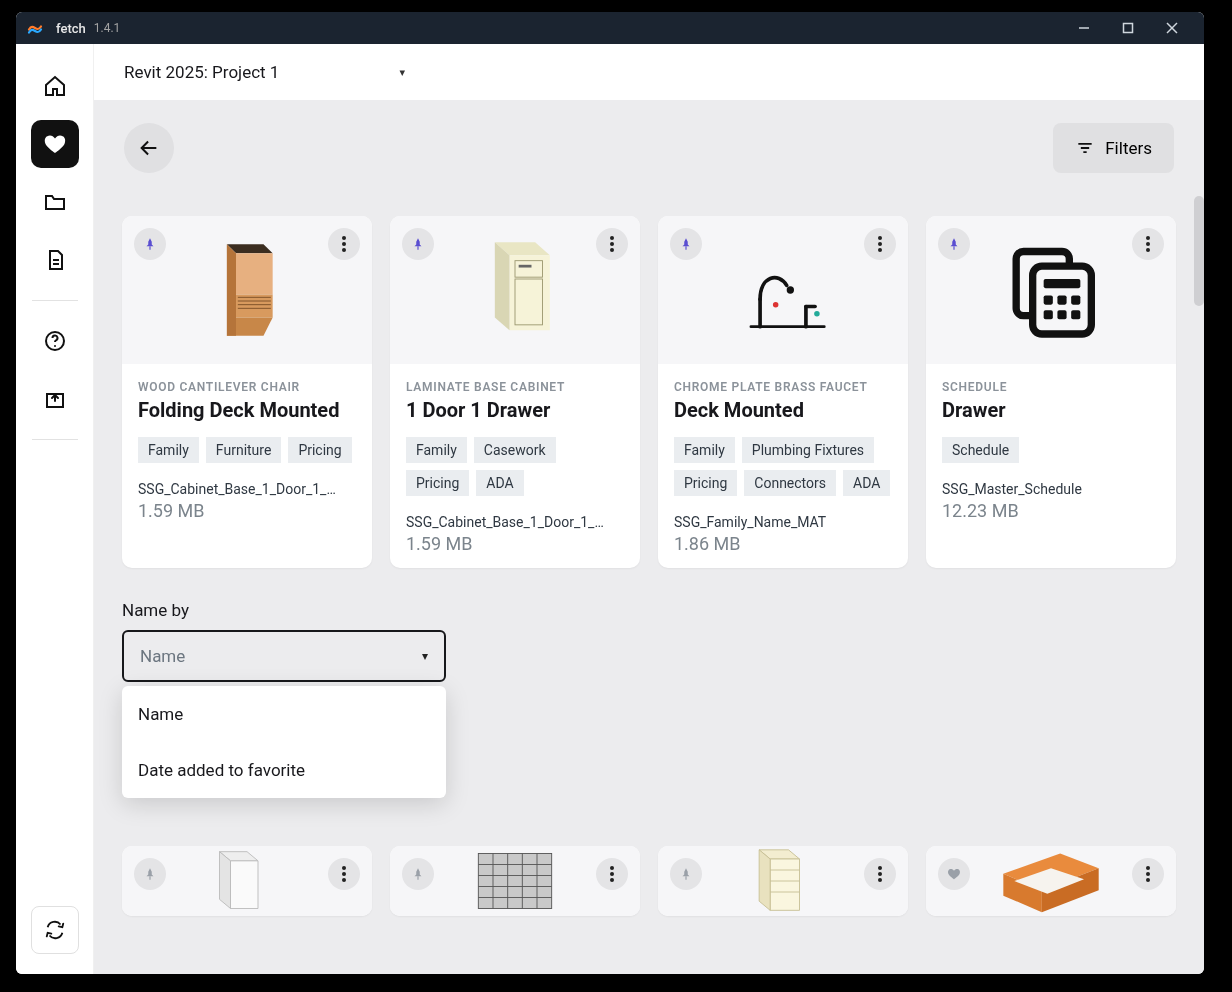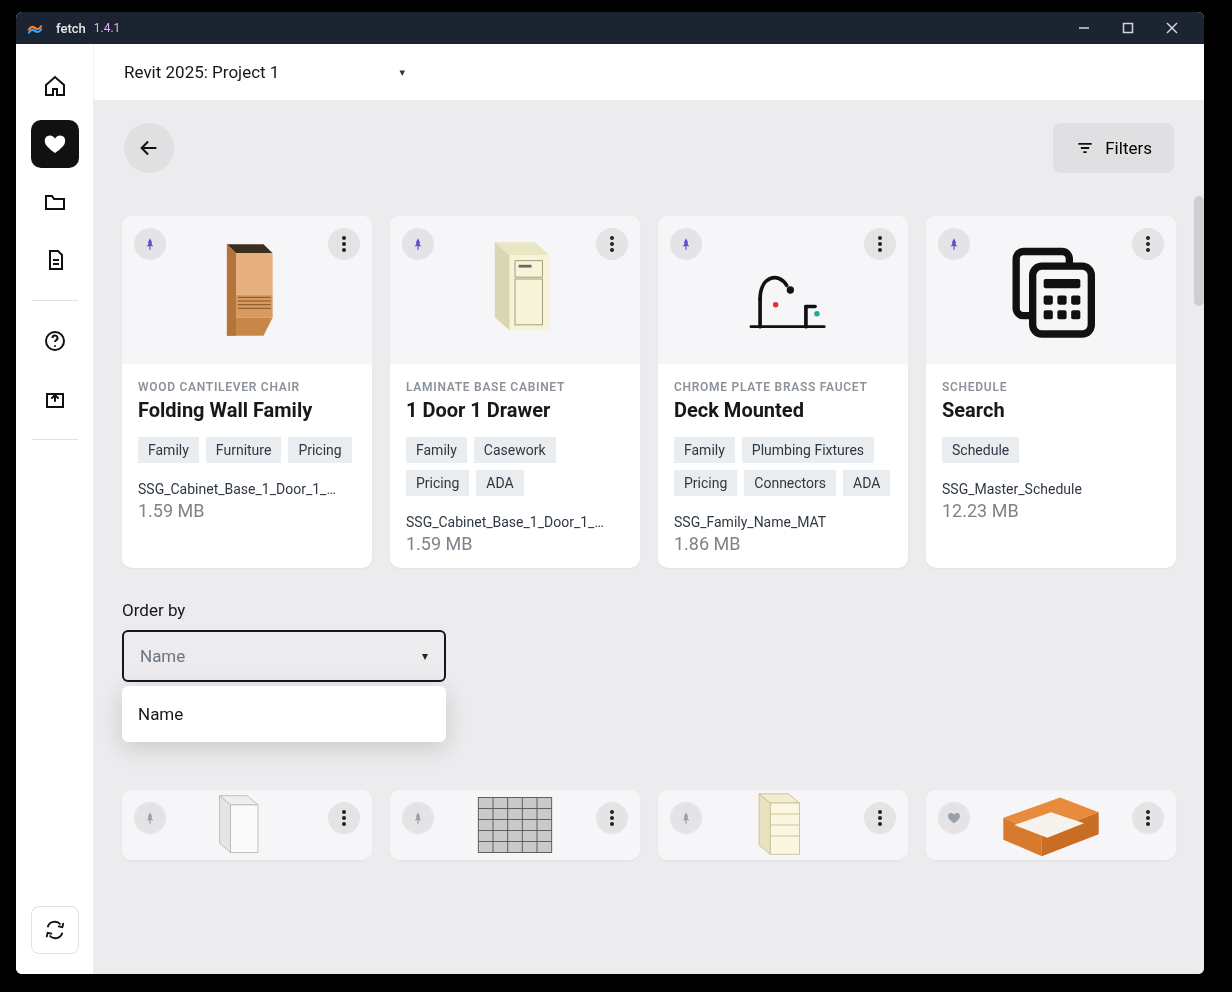--- a/index.html
+++ b/index.html
@@ -3,21 +3,21 @@
 <meta charset="utf-8">
 <style>
 * { margin:0; padding:0; box-sizing:border-box; font-family:-apple-system,BlinkMacSystemFont,"Segoe UI",Roboto,sans-serif; }
 body { width:1232px; height:992px; background:#000; overflow:hidden; }
 
 
 .window { position:absolute; left:16px; top:12px; width:1188px; height:962px; background:#fff; border-radius:6px; overflow:hidden; display:flex; flex-direction:column; }
 .titlebar { height:32px; background:#1b2430; display:flex; align-items:center; color:#e8e8e8; font-size:13px; padding:0 10px; }
 .titlebar .logo { width:18px; height:18px; margin-right:12px; }
 .titlebar .app-name { color:#e8e8e8; font-weight:500; }
-.titlebar .app-ver { color:#f0abfc; margin-left:8px; font-size:12px; }
+.titlebar .app-ver { color:#a3a3a3; margin-left:8px; font-size:12px; }
 .titlebar .win-ctrls { margin-left:auto; display:flex; gap:0; }
 .titlebar .win-btn { width:44px; height:30px; display:flex; align-items:center; justify-content:center; color:#cfd6dd; }
 .titlebar .win-btn svg{width:12px;height:12px;}
 
 .body { flex:1; display:flex; position:relative; }
 
 
 .sidebar { width:78px; background:#fff; border-right:1px solid #f0f0f0; display:flex; flex-direction:column; align-items:center; padding-top:18px; gap:10px; }
 .side-item { width:48px; height:48px; border-radius:10px; display:flex; align-items:center; justify-content:center; cursor:pointer; }
 .side-item.active { background:#111; color:#fff; }
@@ -220,21 +220,21 @@
                     <polygon points="20,0 30,10 30,100 20,100" fill="#b5743a"></polygon>
                     <line x1="32" y1="58" x2="68" y2="58" stroke="#7a4e25" stroke-width="1"></line>
                     <line x1="32" y1="62" x2="68" y2="62" stroke="#7a4e25" stroke-width="1"></line>
                     <line x1="32" y1="66" x2="68" y2="66" stroke="#7a4e25" stroke-width="1"></line>
                     <line x1="32" y1="70" x2="68" y2="70" stroke="#7a4e25" stroke-width="1"></line>
                   </g>
                 </svg>
               </div>
               <div class="info">
                 <div class="eyebrow">WOOD CANTILEVER CHAIR</div>
-                <div class="title">Folding Wall Family</div>
+                <div class="title">Folding Deck Mounted</div>
                 <div class="tags">
                   <span class="tag">Family</span>
                   <span class="tag">Furniture</span>
                   <span class="tag">Pricing</span>
                 </div>
                 <div class="file">SSG_Cabinet_Base_1_Door_1_…</div>
                 <div class="size">1.59 MB</div>
               </div>
             </div>
             <div class="card">
@@ -343,38 +343,39 @@
                     <rect x="67" y="66" width="10" height="10" rx="2"></rect>
                     <rect x="82" y="66" width="10" height="10" rx="2"></rect>
                     <rect x="52" y="82" width="10" height="10" rx="2"></rect>
                     <rect x="67" y="82" width="10" height="10" rx="2"></rect>
                     <rect x="82" y="82" width="10" height="10" rx="2"></rect>
                   </g>
                 </svg>
               </div>
               <div class="info">
                 <div class="eyebrow">SCHEDULE</div>
-                <div class="title">Search</div>
+                <div class="title">Drawer</div>
                 <div class="tags">
                   <span class="tag">Schedule</span>
                 </div>
                 <div class="file">SSG_Master_Schedule</div>
                 <div class="size">12.23 MB</div>
               </div>
             </div>
           </div>
 
         <div class="orderwrap">
-          <div class="order-label">Order by</div>
+          <div class="order-label">Name by</div>
           <div class="order-select">
             <span>Name</span>
             <span class="caret">▾</span>
           </div>
           <div class="dropdown" id="dropdown">
               <div class="option">Name</div>
+              <div class="option">Date added to favorite</div>
             </div>
         </div>
 
         <div class="grid grid2" id="grid2">
             <div class="card short">
               <div class="thumb">
                 <div class="pin-btn">
                   <svg viewBox="0 0 24 24">
                     <path d="M12 2l3 6v5l3 3H6l3-3V8z" fill="#9aa0a8"></path>
                     <line x1="12" y1="16" x2="12" y2="22" stroke="#9aa0a8" stroke-width="2"></line>

